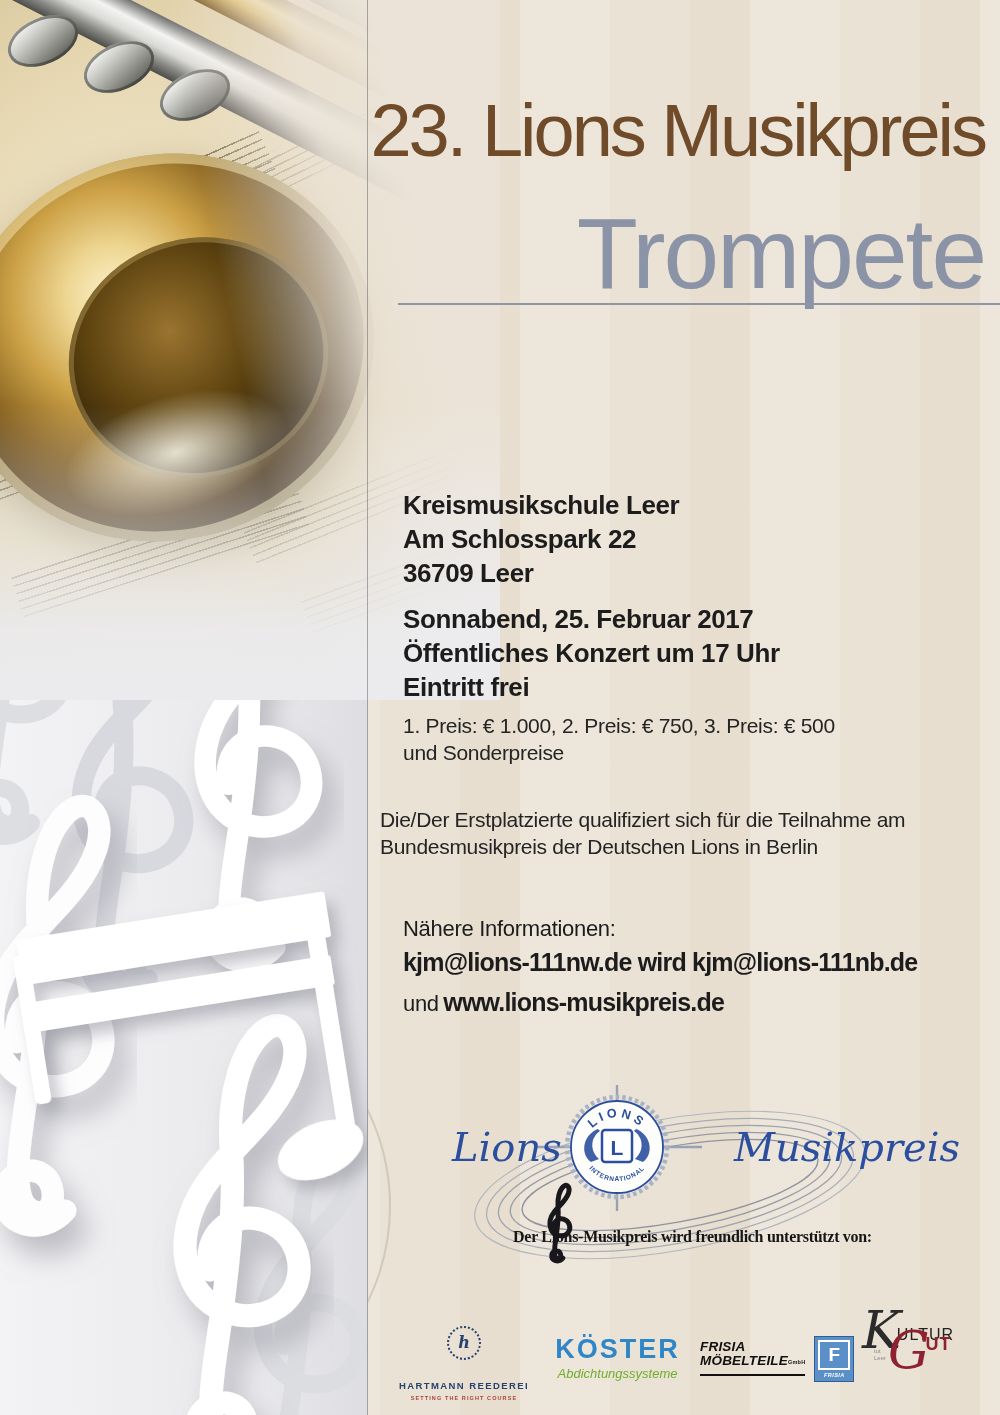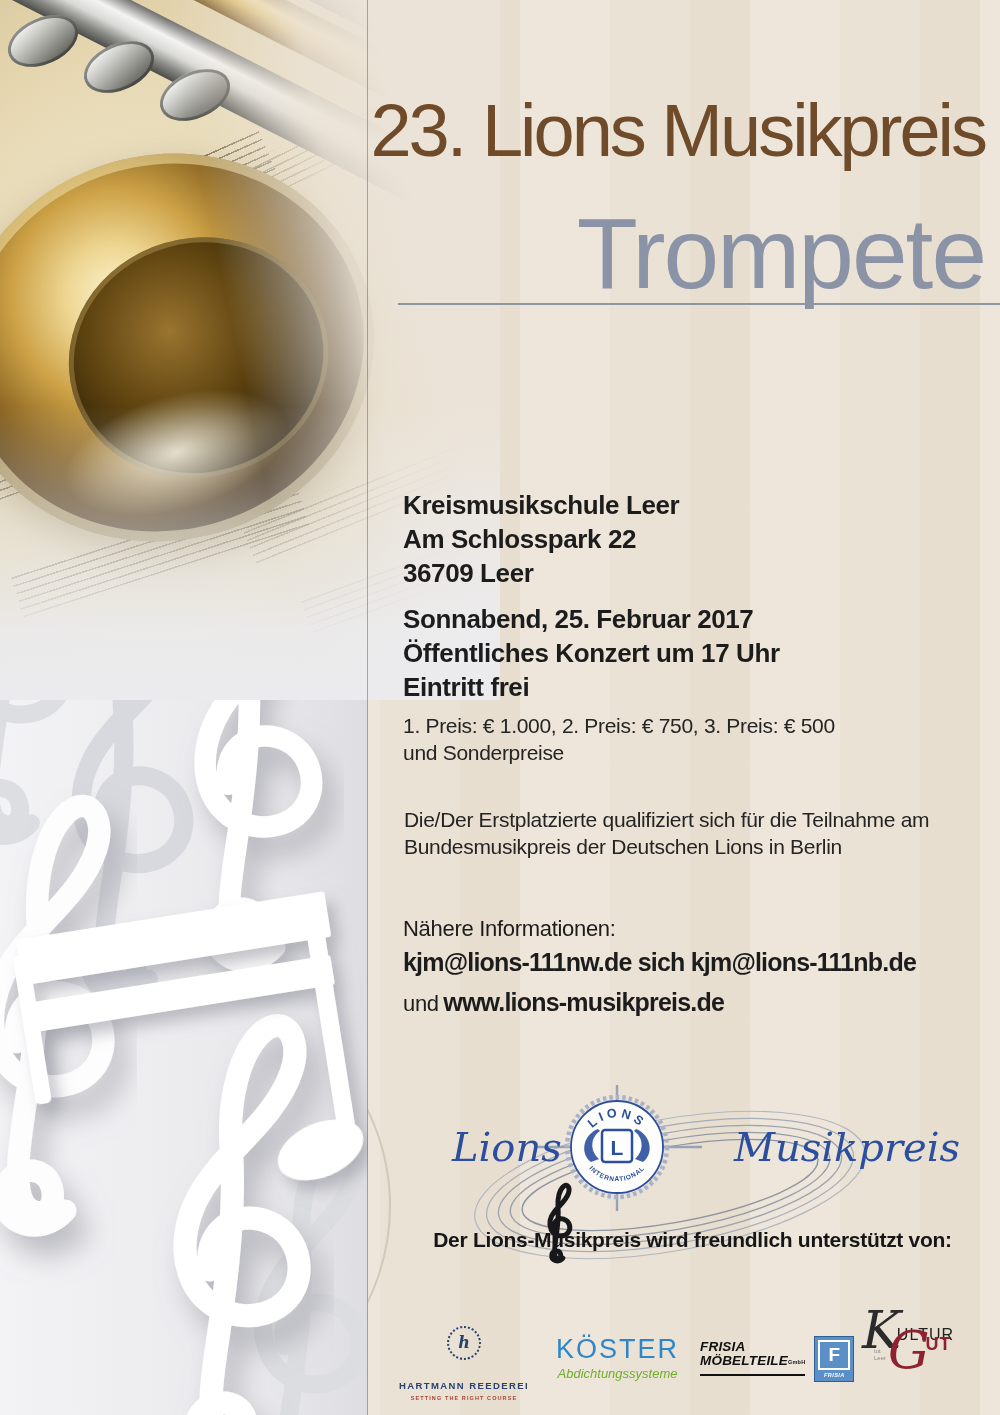--- a/index.html
+++ b/index.html
@@ -34,38 +34,38 @@
   
   .content{z-index:6;color:#1c1c1c;}
   #title1{right:15px;top:88px;font-size:74px;letter-spacing:-3px;color:#6f4b2a;white-space:nowrap;font-weight:400;}
   #title2{right:15px;top:196px;font-size:100px;letter-spacing:-2px;color:#8b93a7;white-space:nowrap;font-weight:400;}
   #rule{left:398px;top:303px;width:602px;height:2px;background:#8e96a4;z-index:6;}
   #subtitle{left:402px;top:372px;width:545px;font-size:26px;font-weight:bold;letter-spacing:-.5px;line-height:40px;}
   #subtitle .r{text-align:right;}
   #venue{left:403px;top:488px;font-size:26px;font-weight:bold;line-height:34px;letter-spacing:-.4px;}
   #event{left:403px;top:602px;font-size:26px;font-weight:bold;line-height:34px;letter-spacing:-.4px;}
   #prizes{left:403px;top:712px;font-size:21px;line-height:27px;letter-spacing:-.3px;color:#242424;}
-  #qual{left:404px;top:806px;font-size:21px;line-height:27px;letter-spacing:-.3px;color:#242424;}
+  #qual{left:380px;top:806px;font-size:21px;line-height:27px;letter-spacing:-.3px;color:#242424;}
   #infoh{left:403px;top:916px;font-size:22px;letter-spacing:-.3px;}
   #emails{left:403px;top:948px;font-size:25px;font-weight:bold;letter-spacing:-.8px;white-space:nowrap;}
   #webline{left:403px;top:988px;white-space:nowrap;}
   #webline .pre{font-size:22px;letter-spacing:-.3px;}
   #webline .url{font-size:25px;font-weight:bold;letter-spacing:-.8px;}
   
   #logo{left:440px;top:1085px;width:545px;height:195px;z-index:6;}
   
-  #sponsor-heading{left:400px;top:1228px;width:585px;text-align:center;font-size:21px;font-weight:bold;letter-spacing:-.3px;color:#161616;z-index:6;}
+  #sponsor-heading{left:400px;top:1228px;width:585px;text-align:center;font-size:16px;font-weight:bold;letter-spacing:-.3px;color:#161616;z-index:6;font-family:Liberation Serif, serif;}
   .sponsor{z-index:6;}
   #hartmann{left:398px;top:1326px;width:132px;text-align:center;}
   #hartmann .circle{width:30px;height:30px;margin:0 auto;border:2px dotted #27426e;border-radius:50%;line-height:29px;
     font-family:"DejaVu Serif",serif;font-style:italic;font-weight:bold;font-size:16px;color:#27426e;}
   #hartmann .name{margin-top:20px;font-size:9.5px;font-weight:bold;letter-spacing:1.4px;color:#27426e;}
   #hartmann .tag{margin-top:4px;font-size:5.5px;font-weight:bold;letter-spacing:1.1px;color:#a84438;}
   #koester{left:545px;top:1334px;width:145px;text-align:center;}
-  #koester .name{font-size:27px;font-weight:normal;letter-spacing:2px;color:#2e86c8;}
+  #koester .name{font-size:27px;font-weight:bold;letter-spacing:2px;color:#2e86c8;}
   #koester .tag{font-size:13px;font-style:italic;color:#6fae2b;margin-top:1px;}
   #frisia{left:700px;top:1340px;display:flex;align-items:flex-start;gap:9px;justify-content:center;}
   #frisia .txt{display:flex;flex-direction:column;}
   #frisia .l1,#frisia .l2{font-size:13.5px;font-weight:bold;font-style:italic;color:#101010;line-height:14px;letter-spacing:.2px;}
   #frisia .suffix{font-size:5.5px;font-weight:bold;font-style:normal;vertical-align:1px;}
   #frisia .rule{border-top:2px solid #101010;margin-top:5px;width:100%;}
   #frisia .badge{width:38px;height:44px;background:#5a8fc8;border:1px solid #2f5e96;display:flex;flex-direction:column;margin-top:-4px;}
   #frisia .badge .f{flex:1;display:flex;align-items:center;justify-content:center;border:2px solid #fff;margin:3px 3px 0 3px;
     color:#fff;font-size:19px;font-weight:bold;}
   #frisia .badge .lbl{height:11px;text-align:center;color:#fff;font-size:5.5px;font-weight:bold;font-style:italic;line-height:11px;letter-spacing:.4px;}
@@ -173,21 +173,21 @@
     <div>1. Preis: € 1.000, 2. Preis: € 750, 3. Preis: € 500</div>
     <div>und Sonderpreise</div>
   </div>
 
   <div class="abs content" id="qual">
     <div>Die/Der Erstplatzierte qualifiziert sich für die Teilnahme am</div>
     <div>Bundesmusikpreis der Deutschen Lions in Berlin</div>
   </div>
 
   <div class="abs content" id="infoh">Nähere Informationen:</div>
-  <div class="abs content" id="emails">kjm@lions-111nw.de sich kjm@lions-111nb.de</div>
+  <div class="abs content" id="emails">kjm@lions-111nw.de wird kjm@lions-111nb.de</div>
   <div class="abs content" id="webline">
     <span class="pre">und</span>
     <span class="url">www.lions-musikpreis.de</span>
   </div>
 
   <div class="abs" id="logo">
     <svg width="545" height="195" viewBox="0 0 545 195">
 
       <g transform="translate(230,100) rotate(-10)" fill="none">
         <ellipse cx="0" cy="0" rx="150" ry="38" stroke="#8e959f" stroke-width="1.4"></ellipse>

